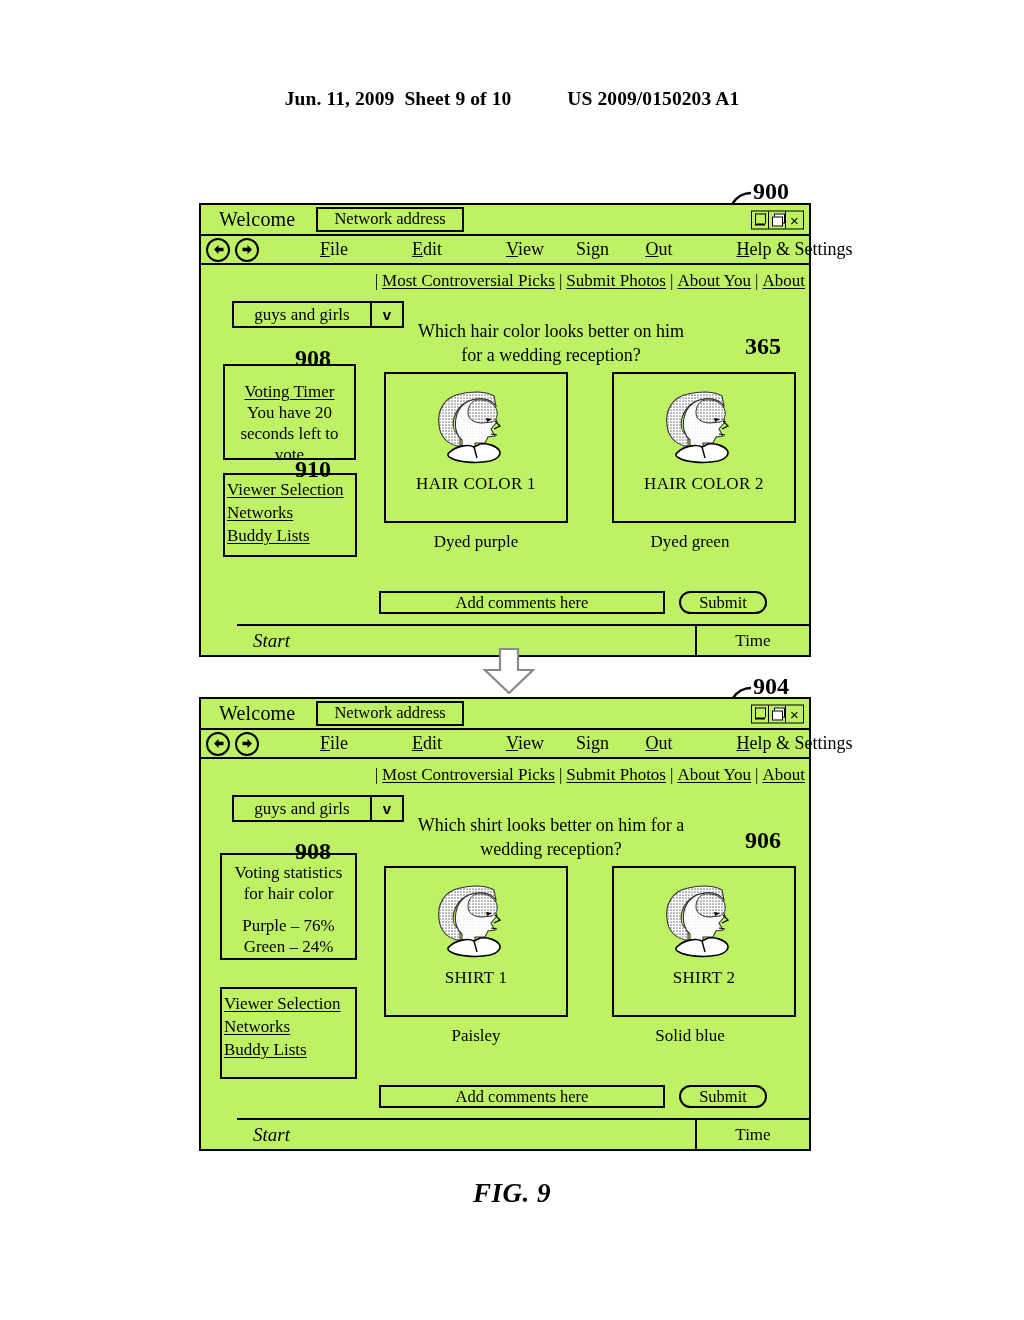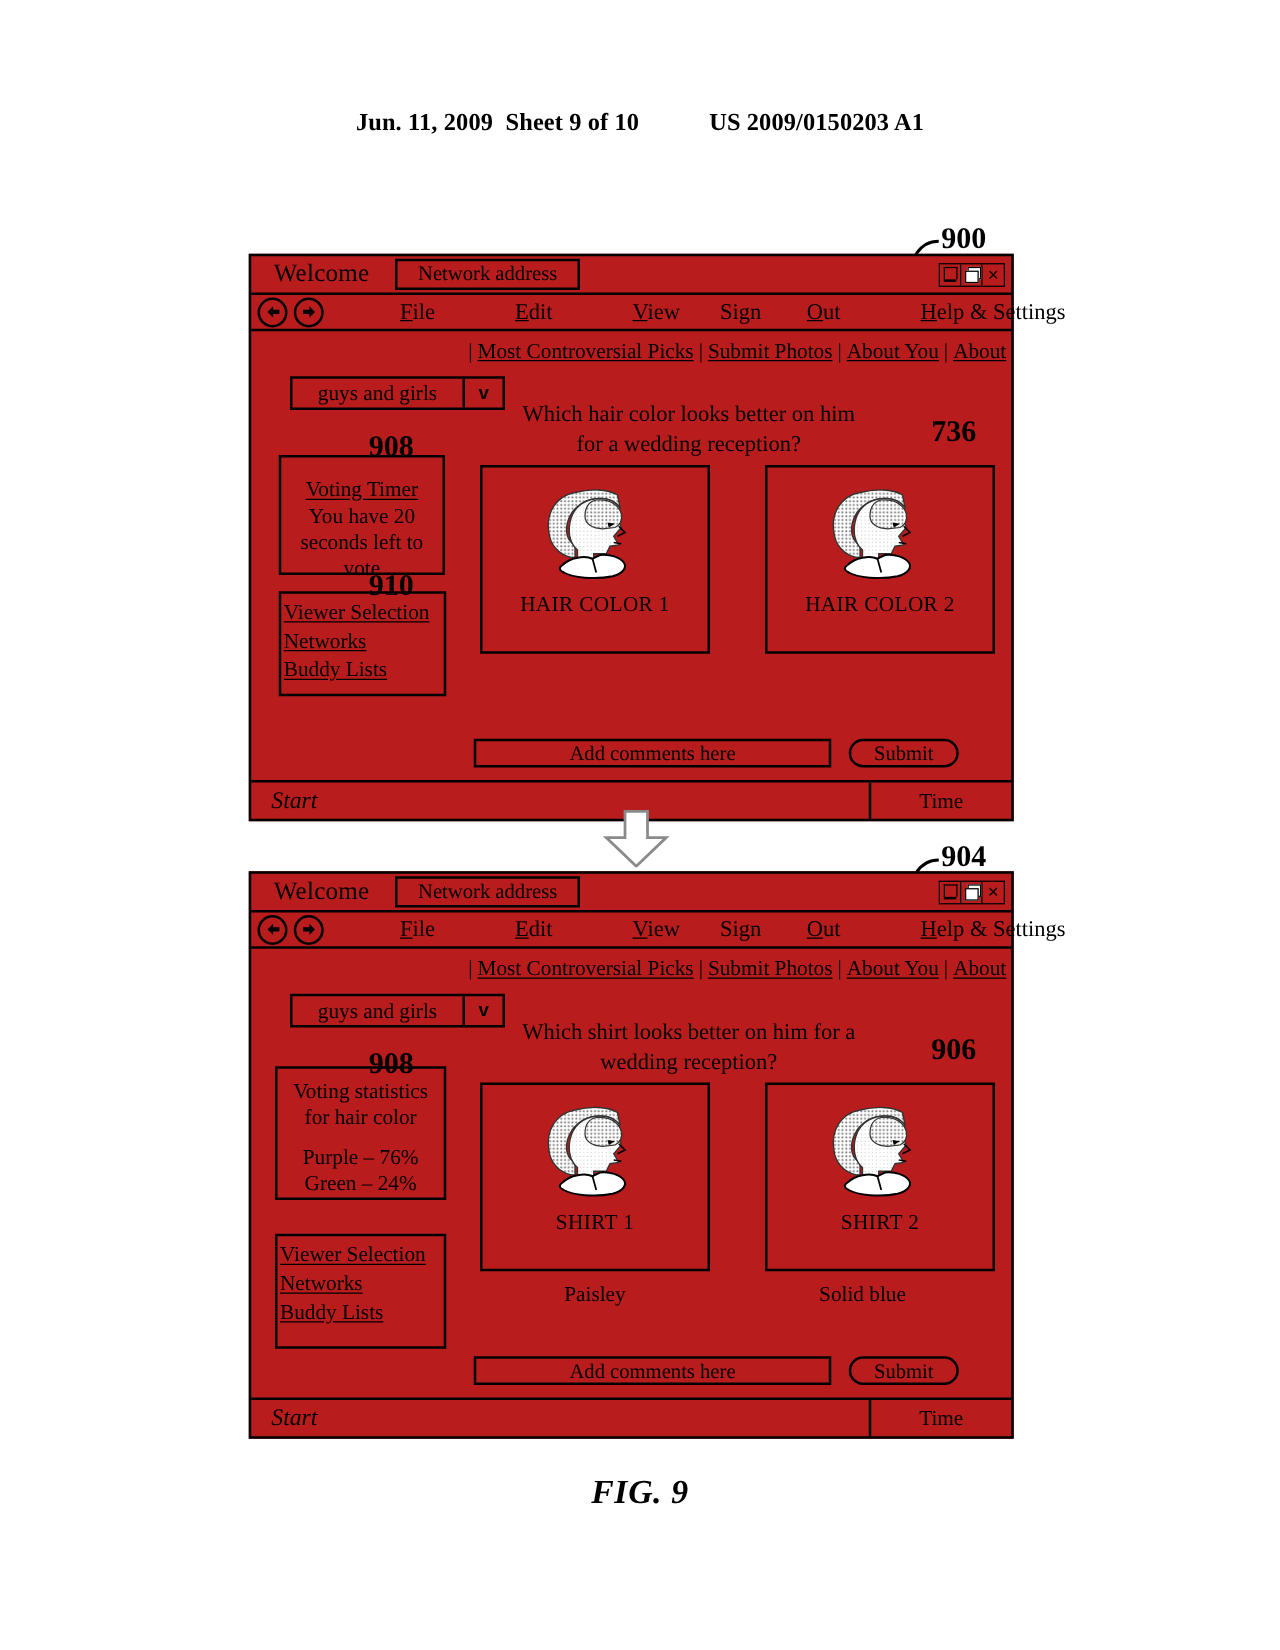--- a/index.html
+++ b/index.html
@@ -31,21 +31,21 @@
     font-family:"Liberation Serif", serif;
     font-weight:bold; font-style:italic; font-size:27px;
     letter-spacing:.5px;
   }
 
   
   .window{
     position:absolute;
     width:612px;
     border:2.5px solid #000;
-    background:#b91c1c;
+    background:#bef264;
     box-sizing:border-box;
   }
   .win1{left:199px; top:203px;}
   .win2{left:199px; top:697px;}
 
   .titlebar{
     height:31px;
     border-bottom:2.5px solid #000;
     display:flex; align-items:center;
     position:relative;
@@ -229,20 +229,21 @@
     display:flex;align-items:center;justify-content:center;
     font-size:16.5px;
   }
 
   
   .taskbar{
     height:31px;
     border-top:2.5px solid #000;
     display:flex; align-items:stretch;
     box-sizing:border-box;
+    margin-left:36px;
   }
   .tb-start{
     flex:1; display:flex;align-items:center;
     padding-left:16px;
     font-size:19px; font-style:italic;
   }
   .tb-time{
     width:112px;
     border-left:2.5px solid #000;
     display:flex;align-items:center;justify-content:center;
@@ -400,20 +401,24 @@
           <path d="M56 30 L62 31 L57 34 Z" fill="#000"></path>
           <path d="M65 33 L70 38 L64 41" fill="none" stroke="#000" stroke-width="1.3"></path>
           <path d="M61 46 L67 47" fill="none" stroke="#000" stroke-width="1.2"></path>
           <path d="M20 64 C26 58 38 56 44 59 L50 56 C58 55 66 58 69 62 C72 66 68 71 60 73 C46 76 28 74 21 70 C17 68 17 66 20 64 Z" fill="#fff" stroke="#000" stroke-width="1.6"></path>
           <path d="M44 59 L47 70" fill="none" stroke="#000" stroke-width="1.4"></path>
         </svg>
         <div class="card-label">HAIR COLOR 2</div>
       </div>
     </div>
 
+    <div class="captions">
+      <div class="cap">Dyed purple</div>
+      <div class="cap">Dyed green</div>
+    </div>
 
     <div class="commentbar">
       <div class="comment-input">Add comments here</div>
       <div class="submit-btn">Submit</div>
     </div>
 
   </div>
 
   <div class="taskbar">
     <div class="tb-start">Start</div>
@@ -538,20 +543,20 @@
 
   </div>
 
   <div class="taskbar">
     <div class="tb-start">Start</div>
     <div class="tb-time">Time</div>
   </div>
 </div>
 
 <div class="ref ref-900">900</div>
-<div class="ref ref-902">736</div>
+<div class="ref ref-902">365</div>
 <div class="ref ref-904">904</div>
 <div class="ref ref-906">906</div>
 <div class="ref ref-908a">908</div>
 <div class="ref ref-910">910</div>
 <div class="ref ref-908b">908</div>
 
 <div class="fig-caption">FIG. 9</div>
 
 </body></html>

